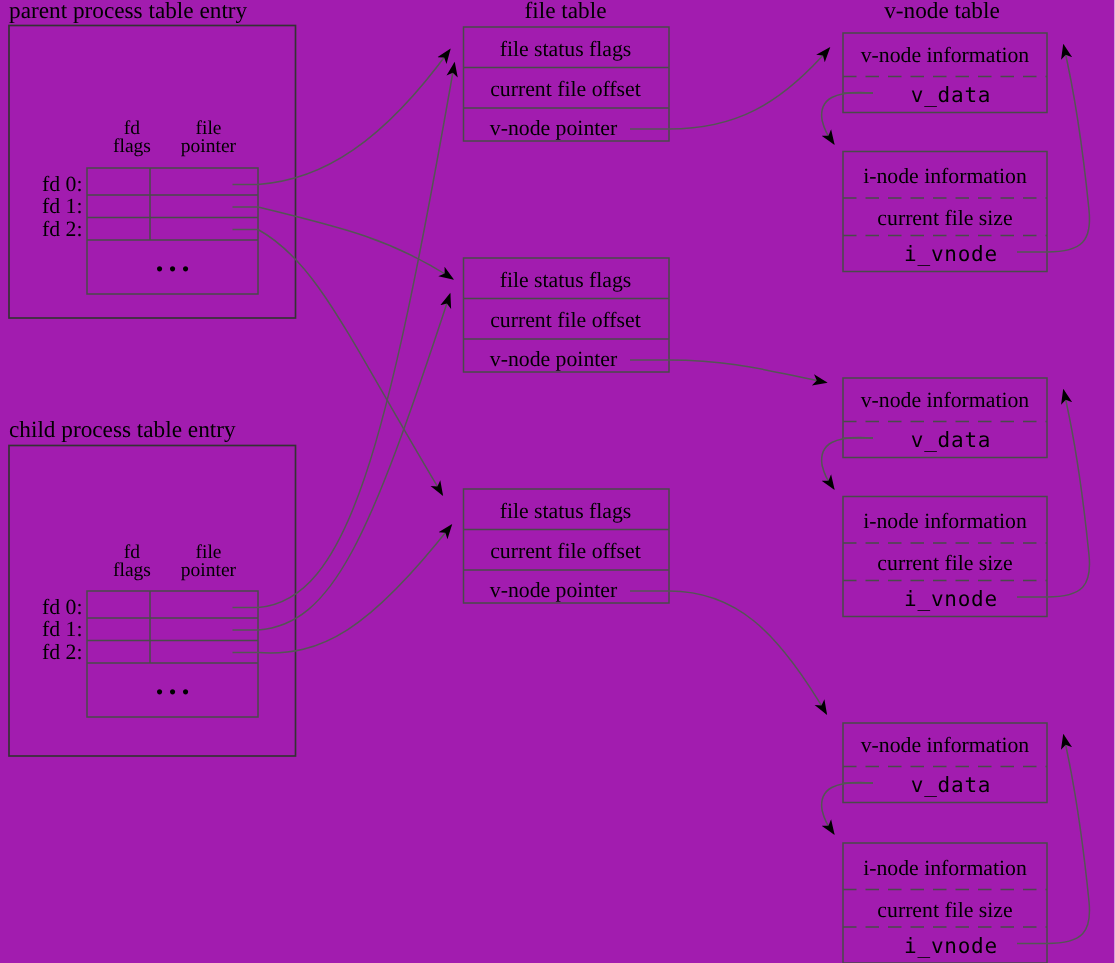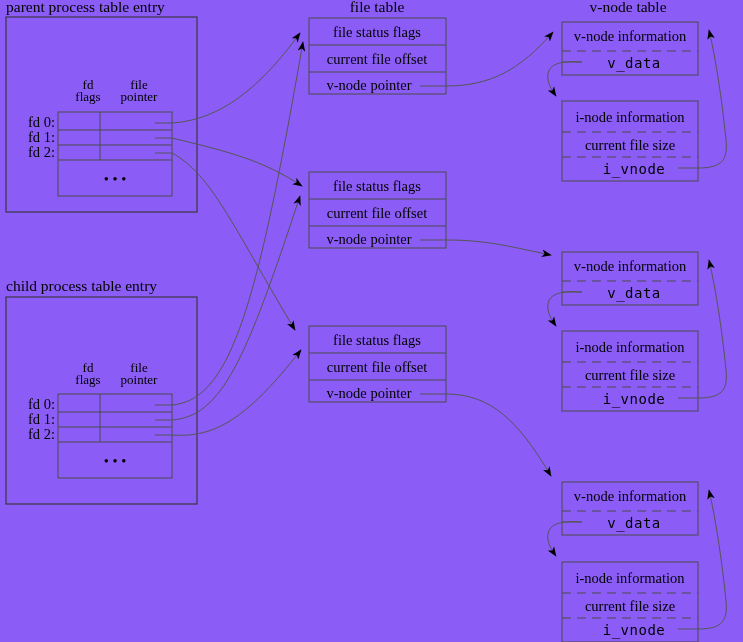--- a/index.html
+++ b/index.html
@@ -4,21 +4,21 @@
 <style>
   html, body {
     margin: 0;
     padding: 0;
     background: #ffffff;
   }
   #page {
     position: relative;
     width: 743px;
     height: 642px;
-    background: #8b5cf6;
+    background: #a21caf;
     font-family: "Liberation Serif", "DejaVu Serif", serif;
     overflow: hidden;
   }
   svg.diagram {
     position: absolute;
     left: 0;
     top: 0;
     width: 743px;
     height: 642px;
   }

